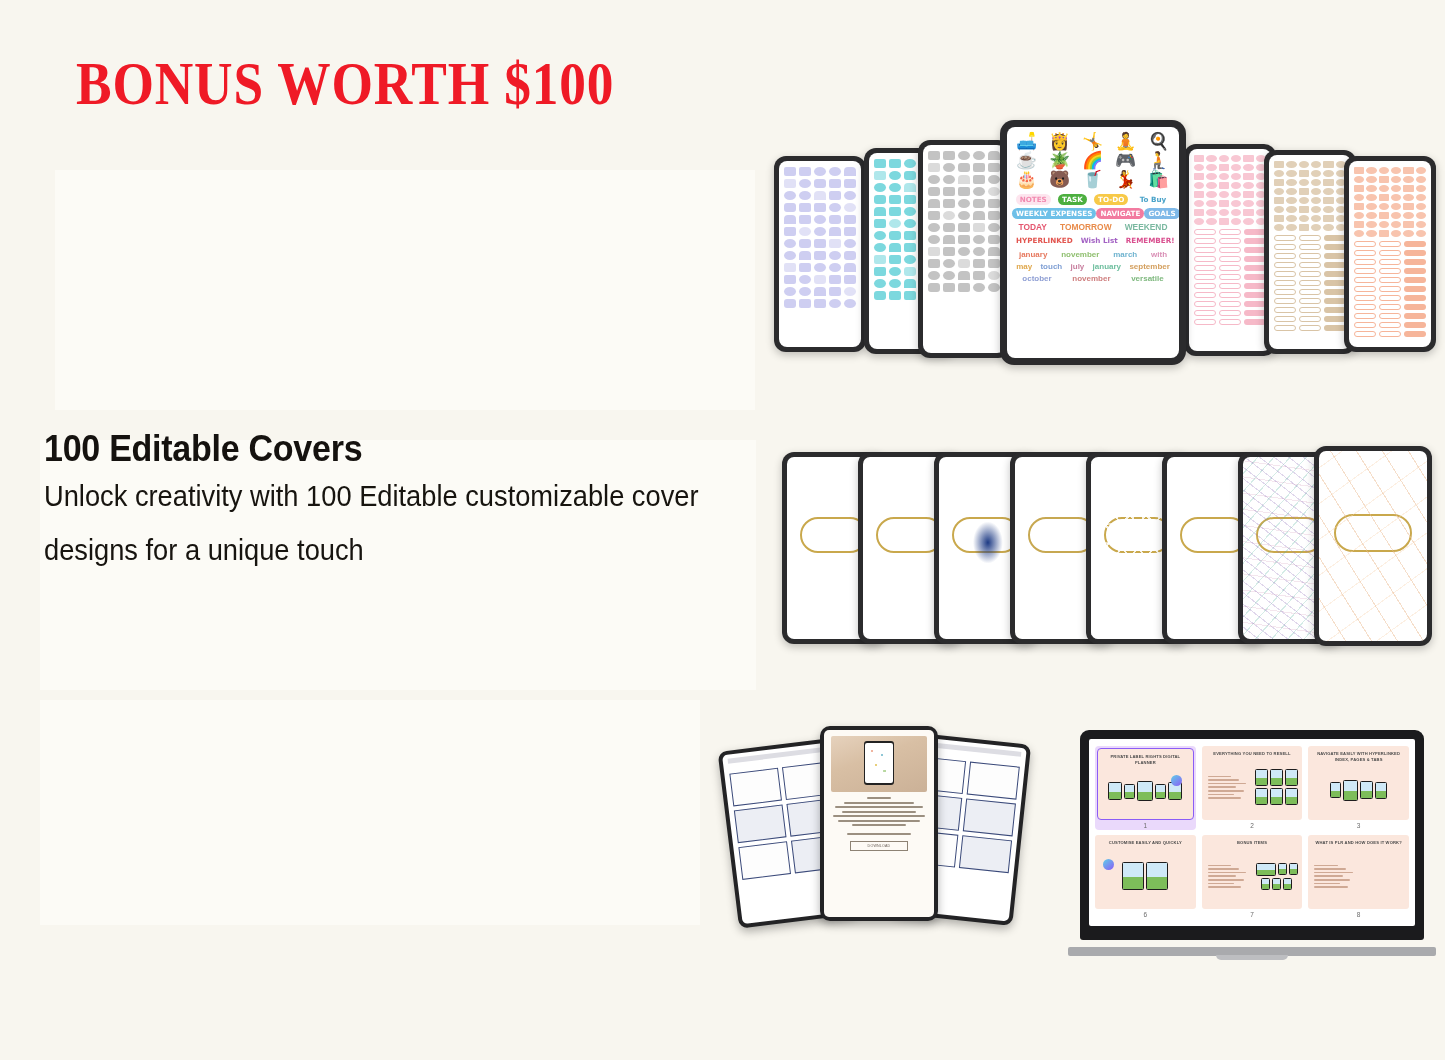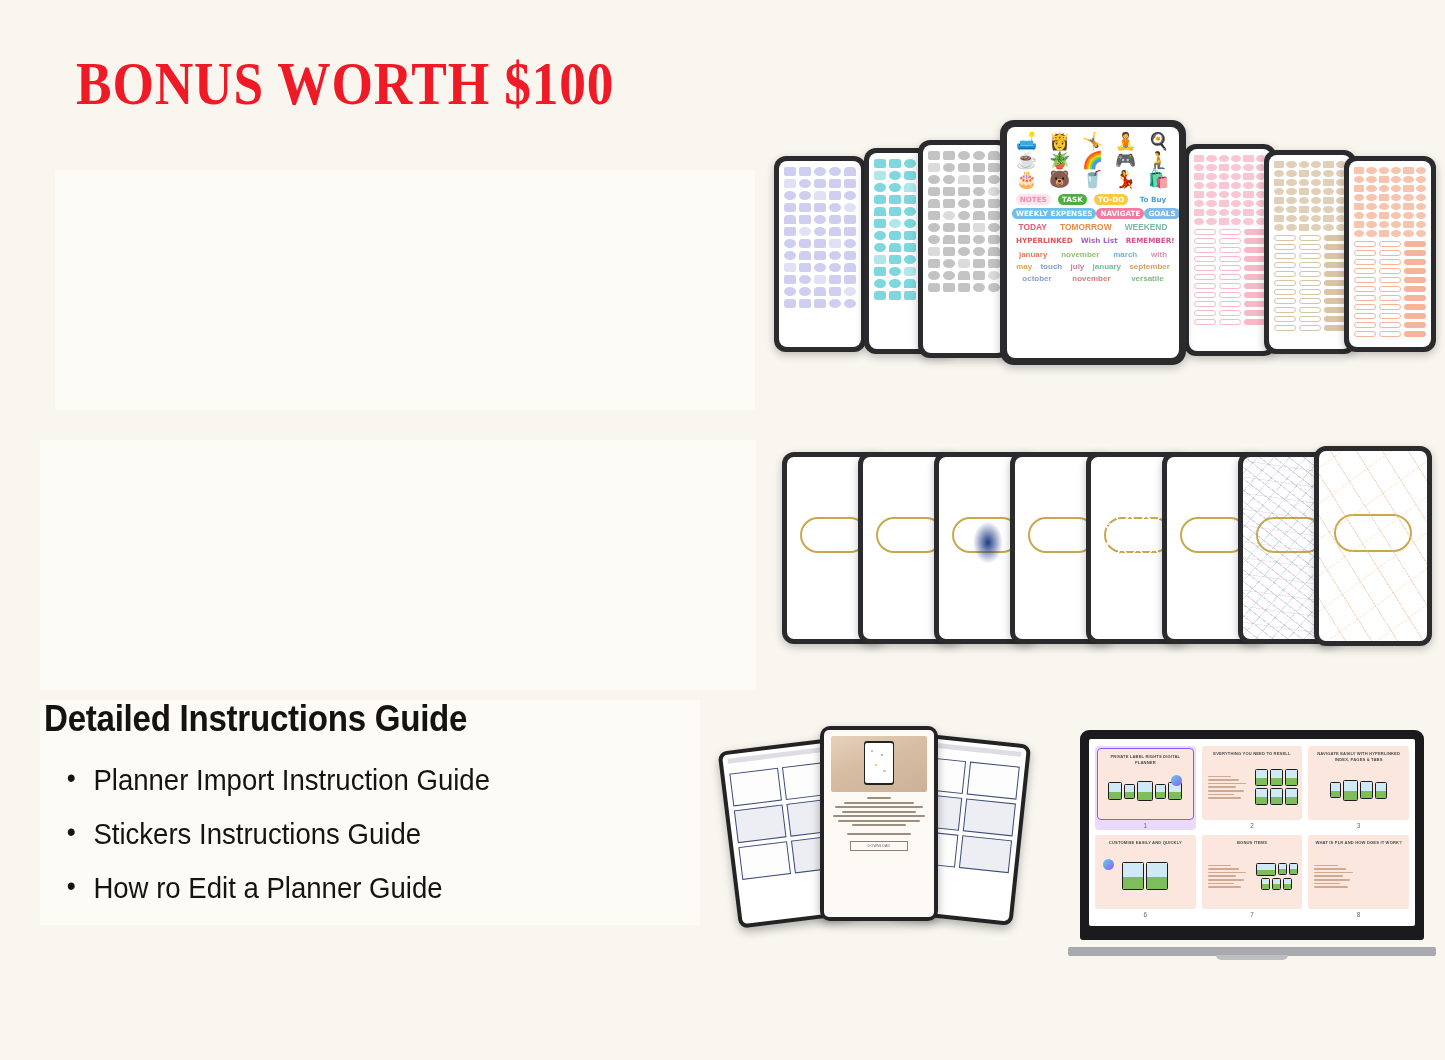--- a/index.html
+++ b/index.html
@@ -225,29 +225,25 @@
 
 <div class="stage">
 
   <div class="soft-panel p1"></div>
   <div class="soft-panel p2"></div>
   <div class="soft-panel p3"></div>
 
   <div class="headline">BONUS WORTH $100</div>
 
 
-
-  <div class="block" id="block-guide">
-    <div class="b-title">Detailed Instructions Guide</div>
-    <ul class="bullets">
-      <li>Planner Import Instruction Guide</li>
-      <li>Stickers Instructions Guide</li>
-      <li>How ro Edit a Planner Guide</li>
-    </ul>
+  <div class="block" id="block-covers">
+    <div class="b-title">100 Editable Covers</div>
+    <div class="b-body">Unlock creativity with 100 Editable customizable cover designs for a unique touch</div>
   </div>
+
 
 
   <div id="stickers-row">
       <div class="tablet st-tab" style="left: 6px; top: 36px; height: 196px;">
         <div class="screen">
           <div class="shape-grid">
             <i style="background: rgb(201, 201, 239); opacity: 0.9; border-radius: 2px;"></i>
             <i style="background: rgb(201, 201, 239); opacity: 0.9; border-radius: 2px;"></i>
             <i style="background: rgb(201, 201, 239); opacity: 0.9; border-radius: 50%;"></i>
             <i style="background: rgb(201, 201, 239); opacity: 0.9; border-radius: 50%;"></i>

